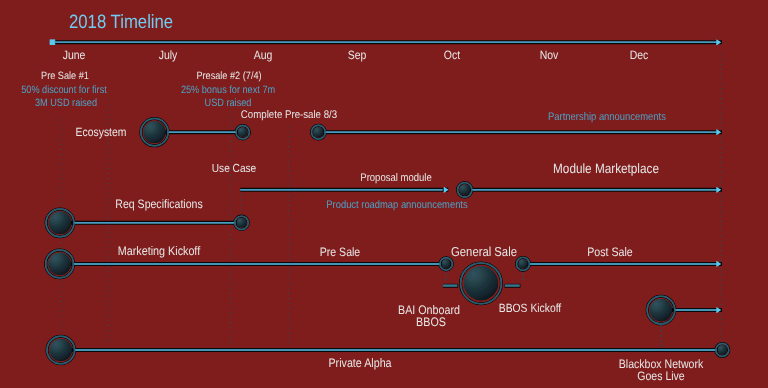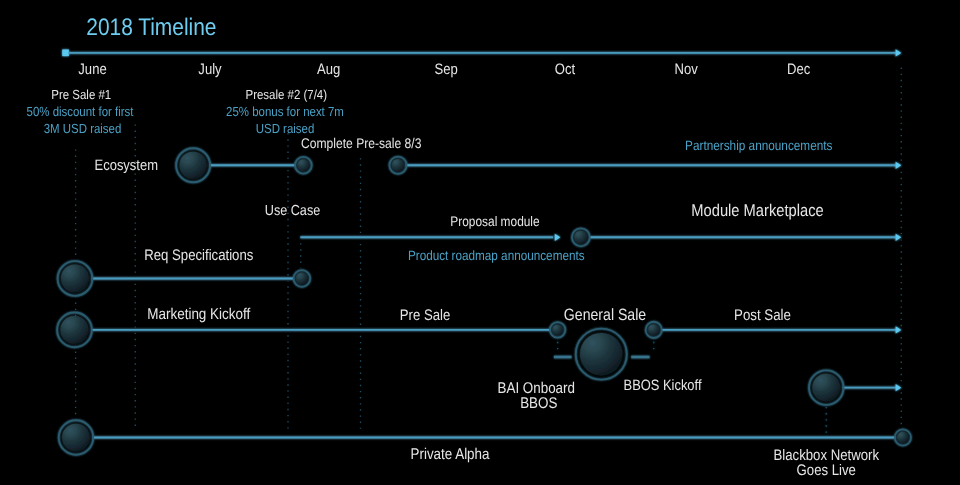--- a/index.html
+++ b/index.html
@@ -1,19 +1,19 @@
 <!DOCTYPE html>
 <html><head>
 <meta charset="utf-8">
 <title>2018 Timeline</title>
 <style>
   html,body{margin:0;padding:0;}
   body{width:768px;height:388px;background:#141414;overflow:hidden;
        font-family:"Liberation Sans",sans-serif;-webkit-font-smoothing:antialiased;text-rendering:geometricPrecision;}
-  #stage{position:relative;width:768px;height:388px;background:#000000;}
+  #stage{position:relative;width:768px;height:388px;background:#7f1d1d;}
   svg#graphics{position:absolute;left:0;top:0;width:768px;height:388px;display:block;}
   .lbl{position:absolute;white-space:nowrap;line-height:1;color:#e6e6e6;opacity:0.999;
        transform-origin:left top;}
   .ctr{transform:translateX(-50%) scaleX(0.865);transform-origin:center top;}
   .lft{transform:scaleX(0.872);transform-origin:left top;}
   .blue{color:#4ba2c6;}
   .white{color:#e6e6e6;}
 </style>
 </head>
 <body>

